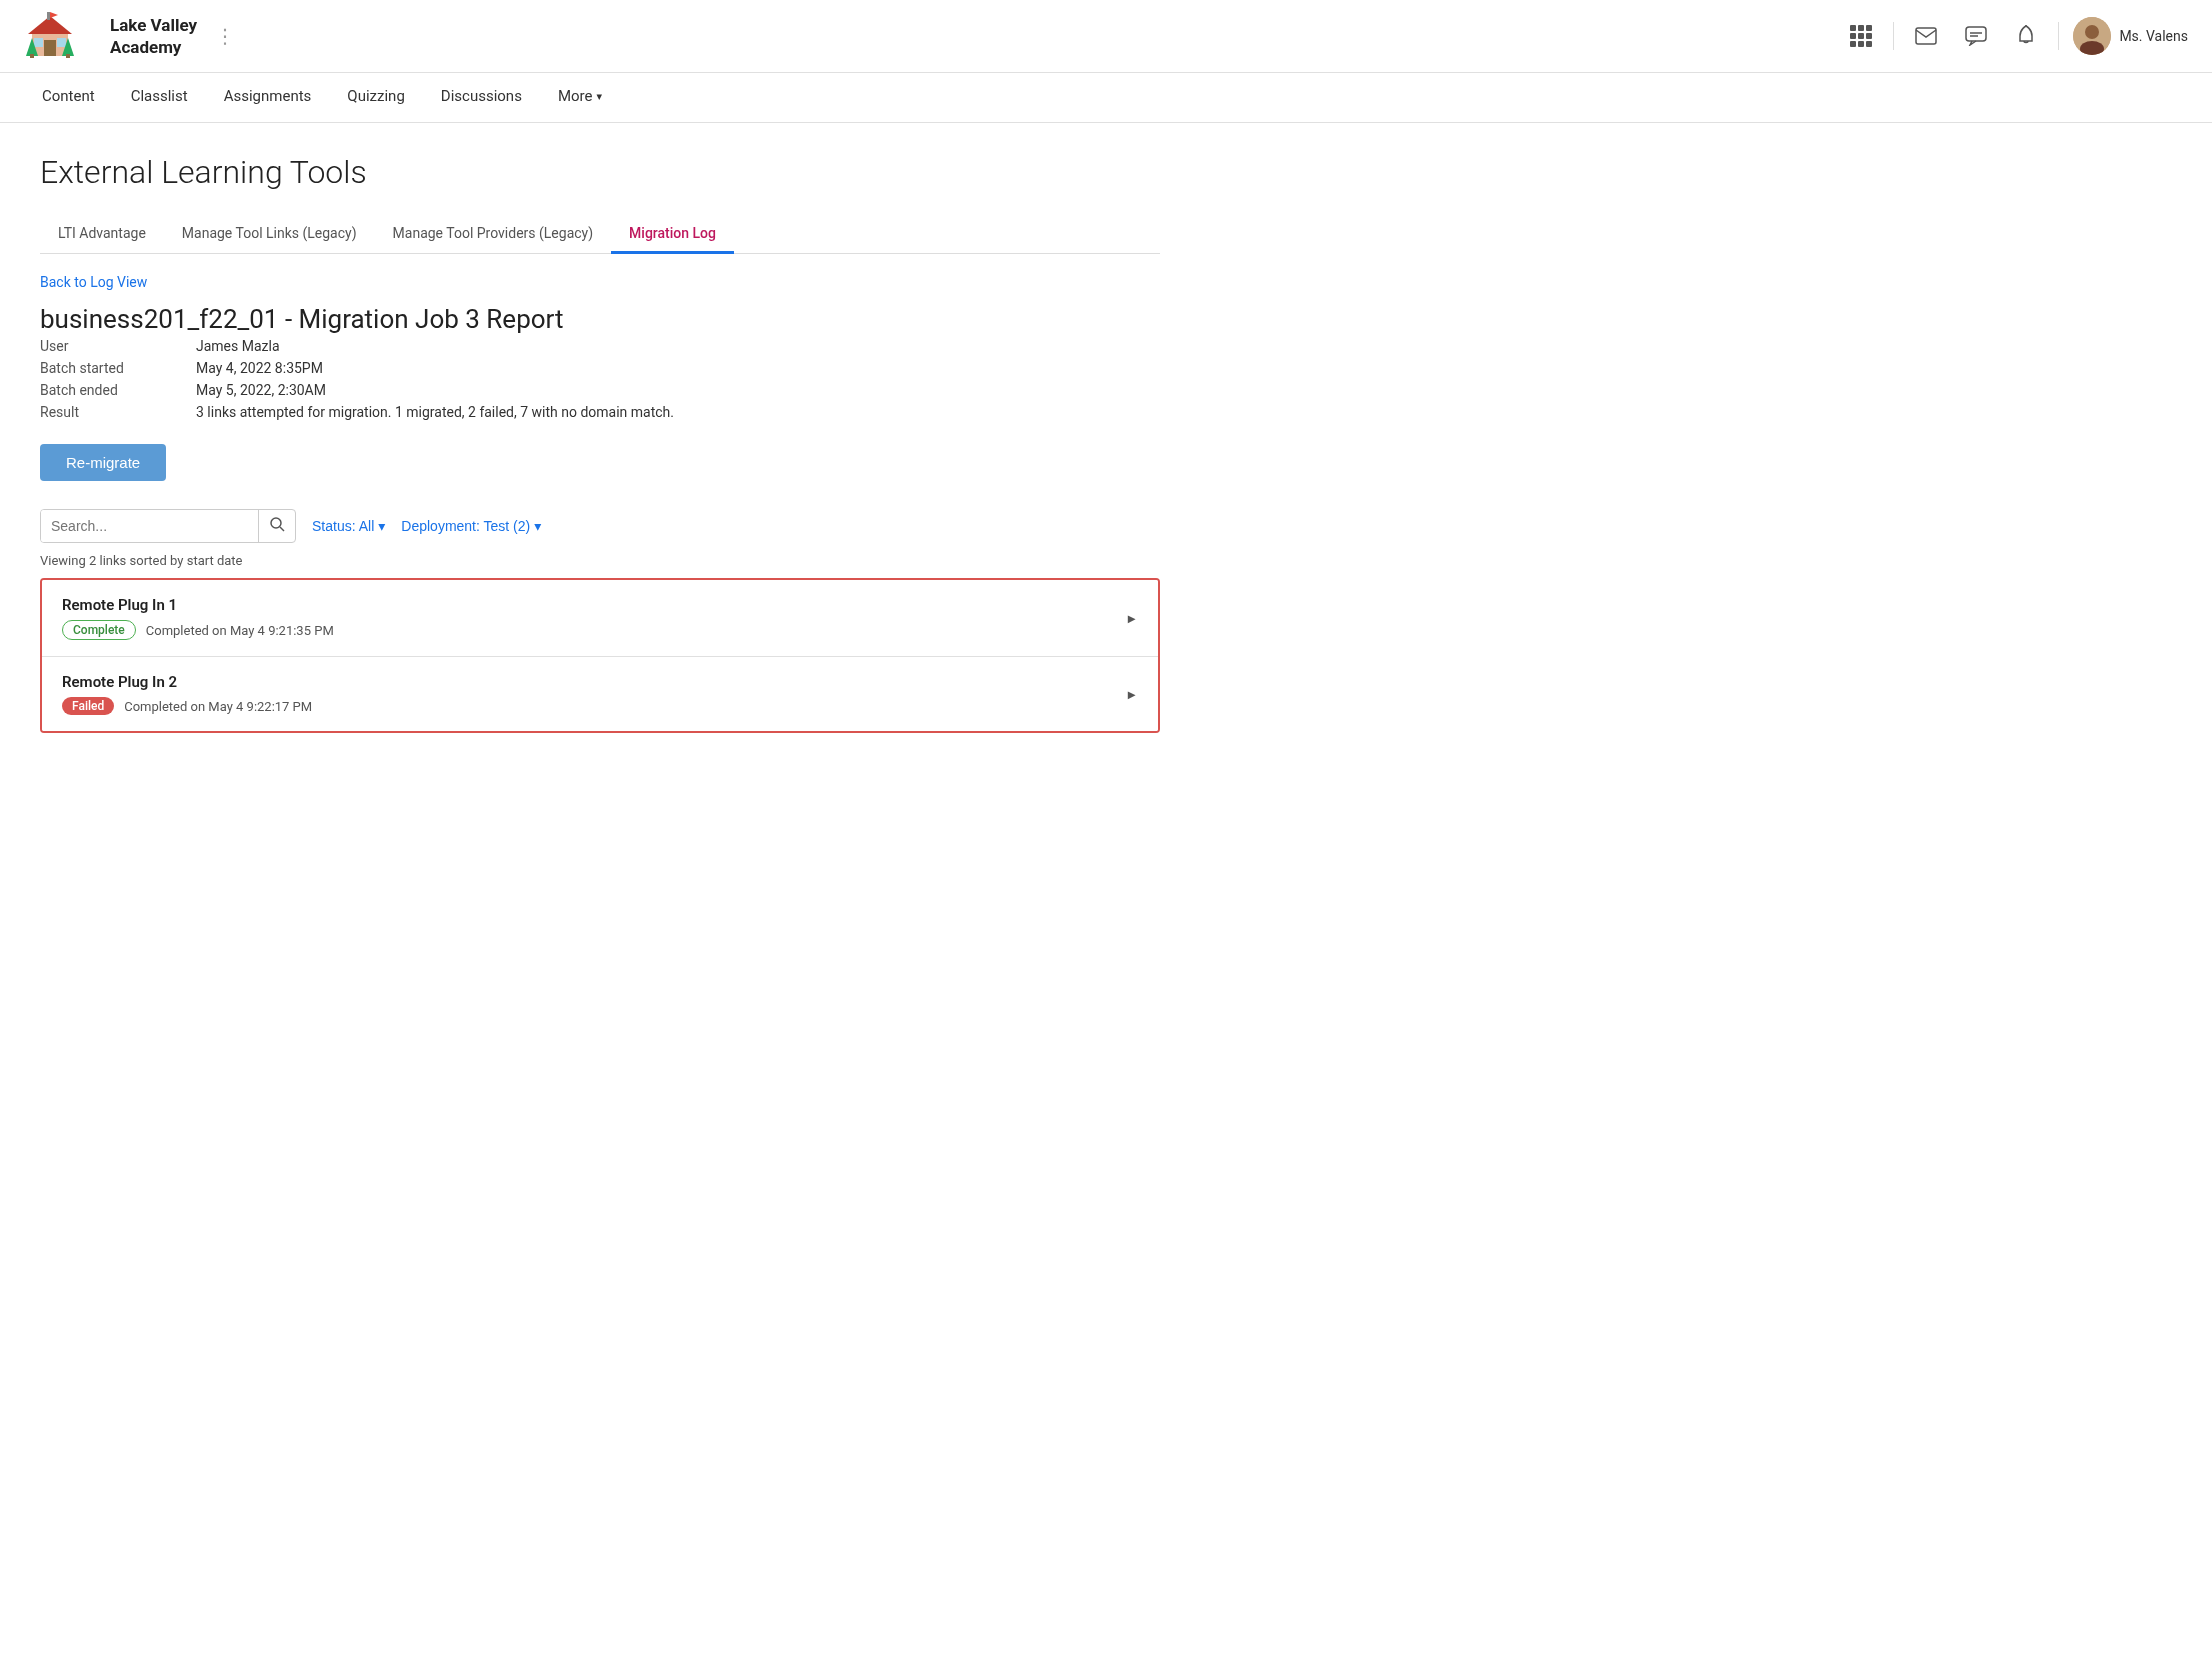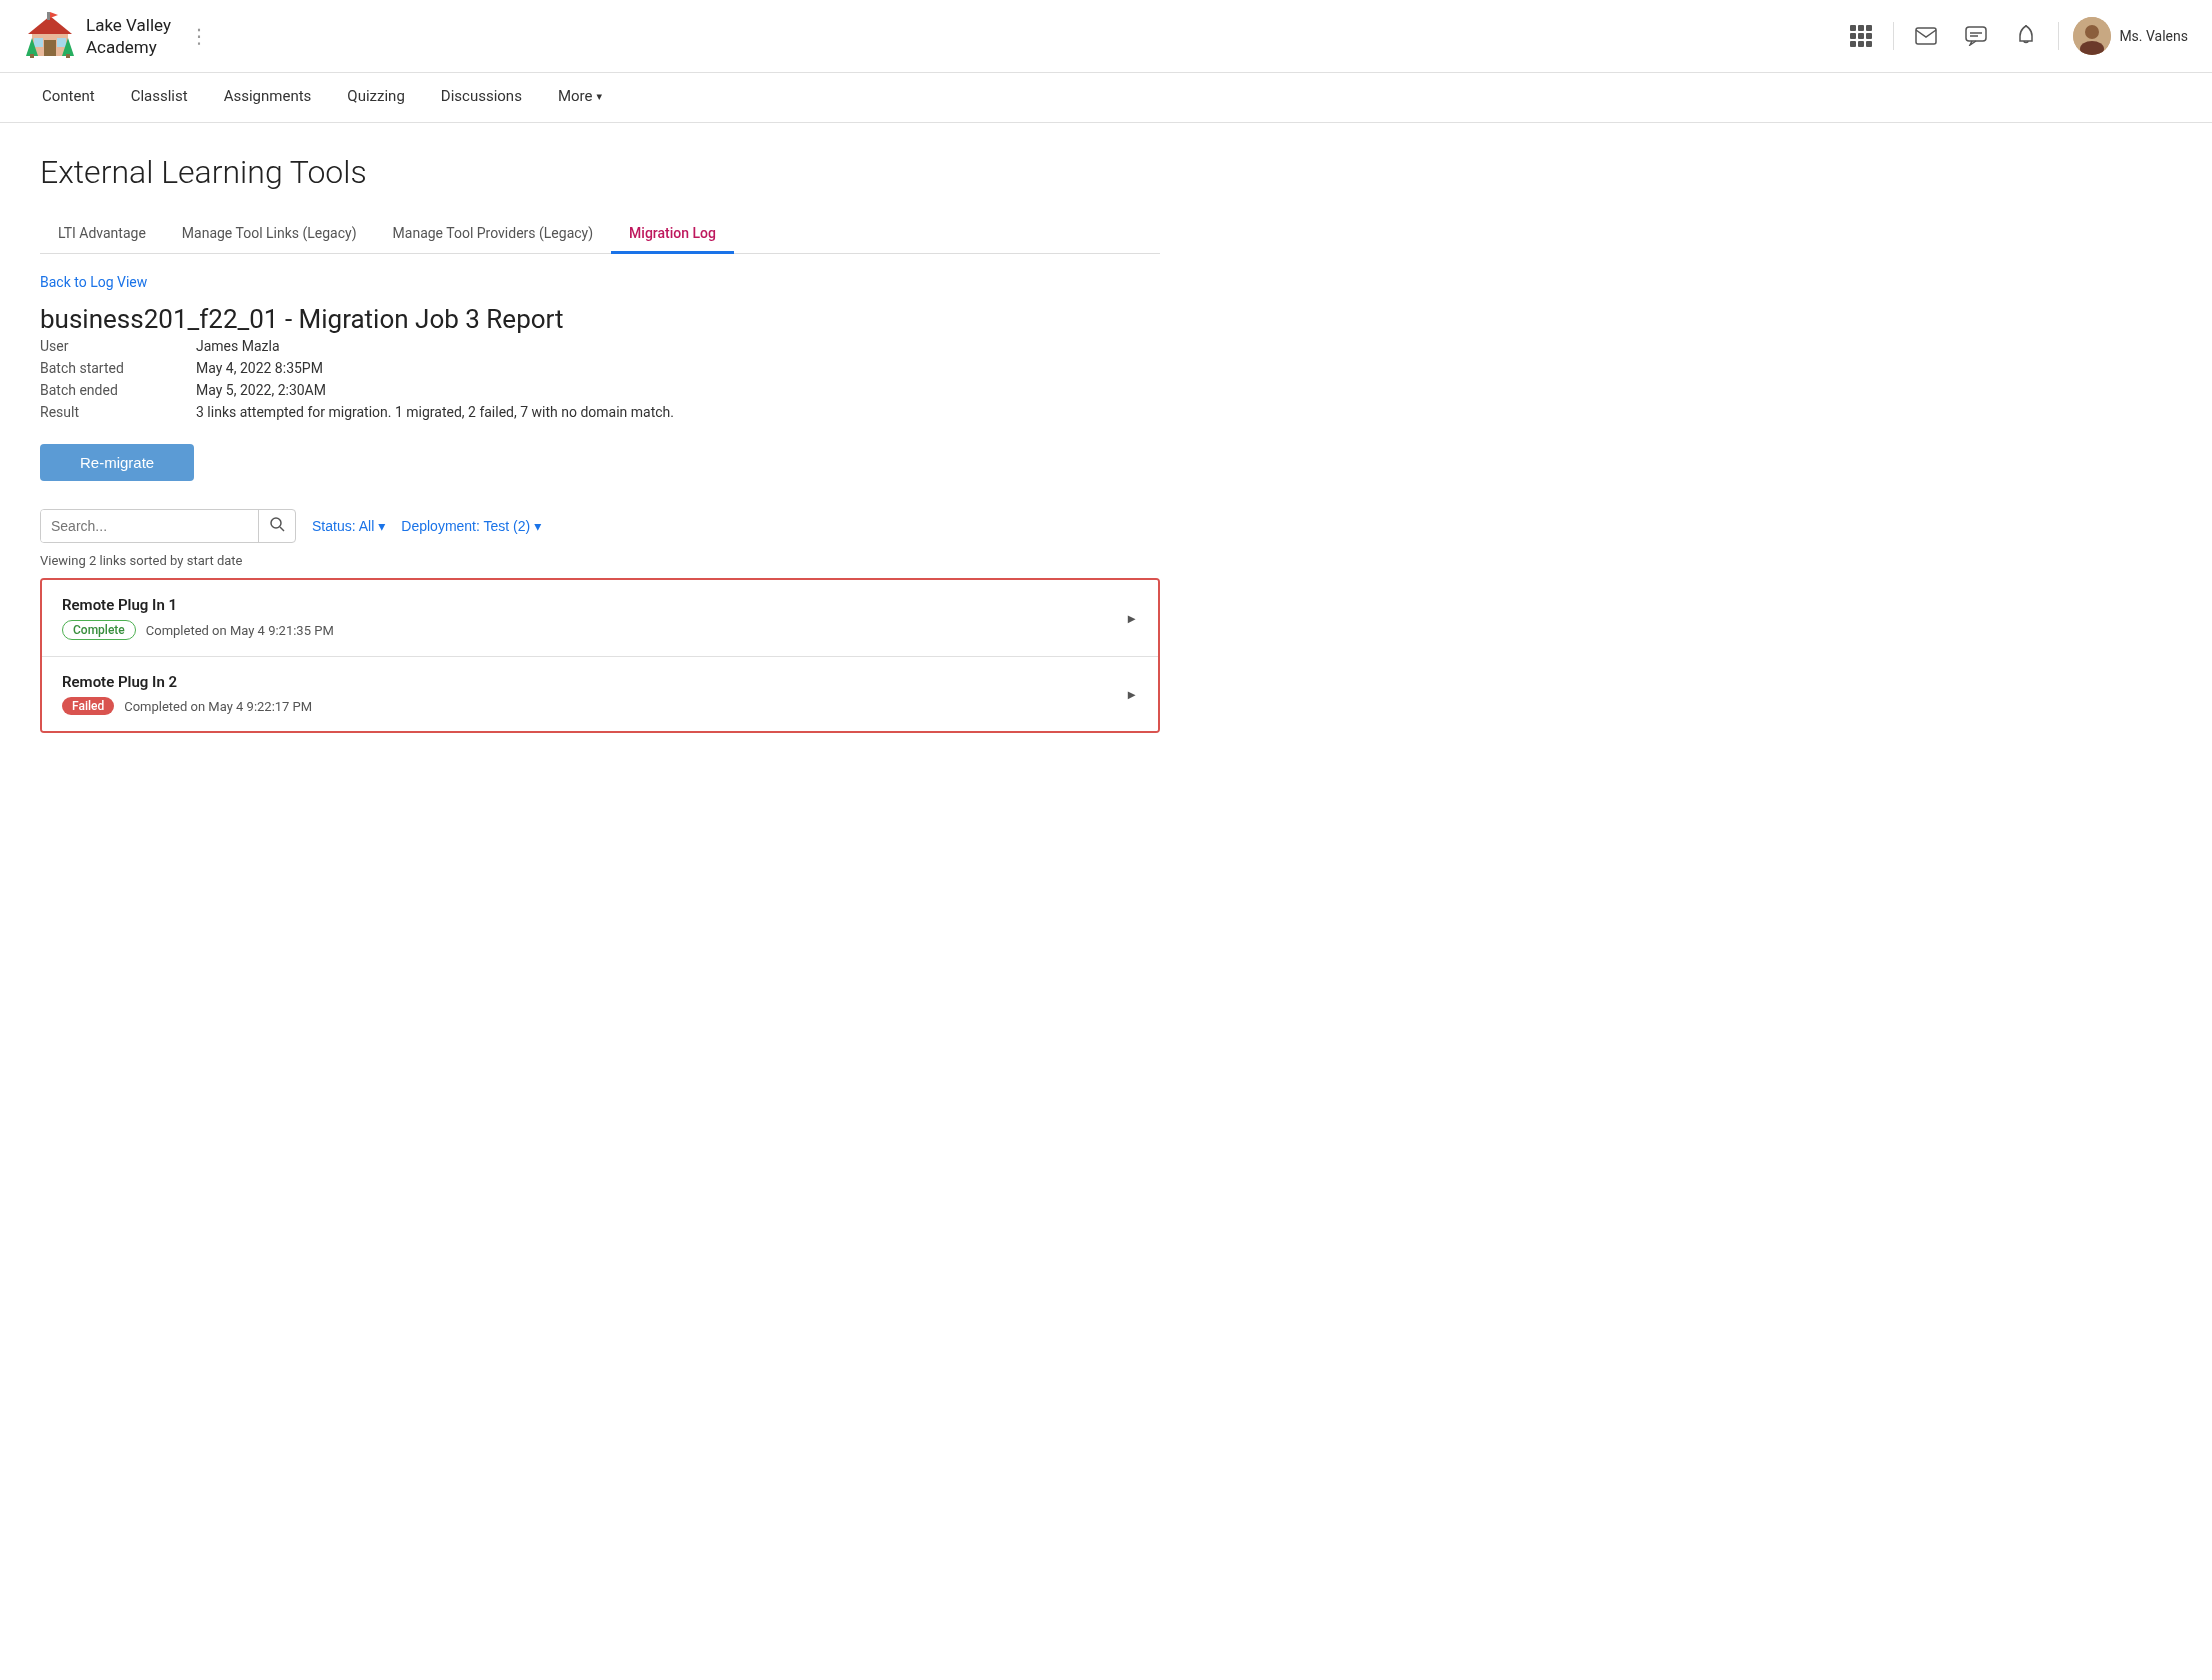--- a/index.html
+++ b/index.html
@@ -23,23 +23,24 @@
       display: flex;
       align-items: center;
       gap: 10px;
     }
     .logo-icon {
       width: 52px;
       height: 52px;
     }
     .school-name {
       font-size: 17px;
-      font-weight: 400;
+      font-weight: 700;
       color: #222;
       line-height: 1.3;
+      margin-left: 24px;
     }
     .header-dots {
       color: #999;
       font-size: 20px;
       margin-left: 8px;
       cursor: pointer;
     }
     .header-right {
       display: flex;
       align-items: center;
@@ -169,21 +170,21 @@
     .info-value {
       font-size: 14px;
       color: #333;
     }
 
     
     .remigrate-btn {
       background: #5b9bd5;
       color: #fff;
       border: none;
-      padding: 10px 40px;
+      padding: 10px 26px;
       font-size: 15px;
       border-radius: 4px;
       cursor: pointer;
       margin-bottom: 28px;
     }
 
     
     .search-filter-row {
       display: flex;
       align-items: center;

